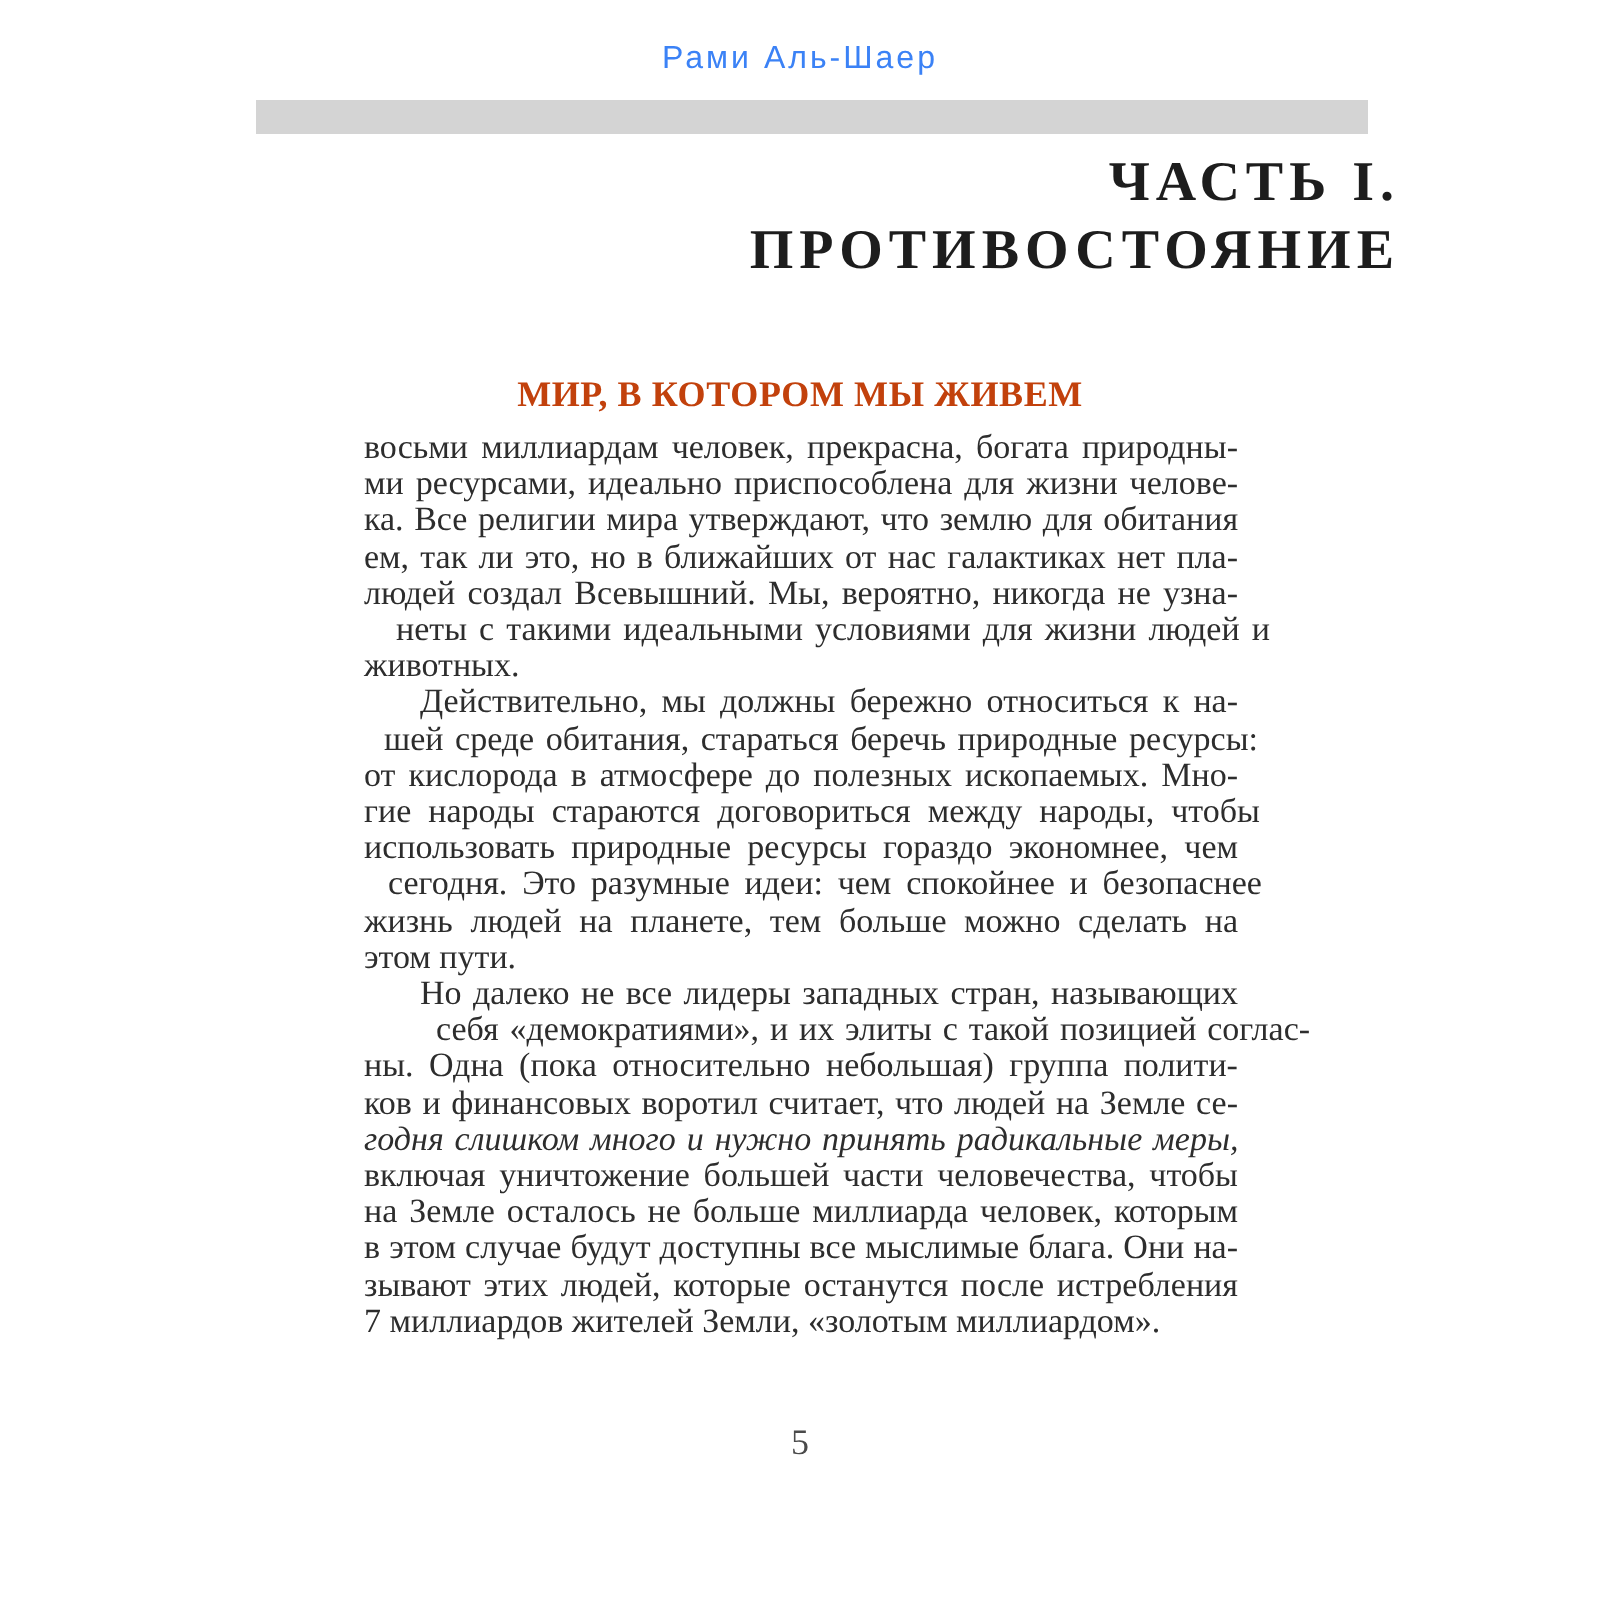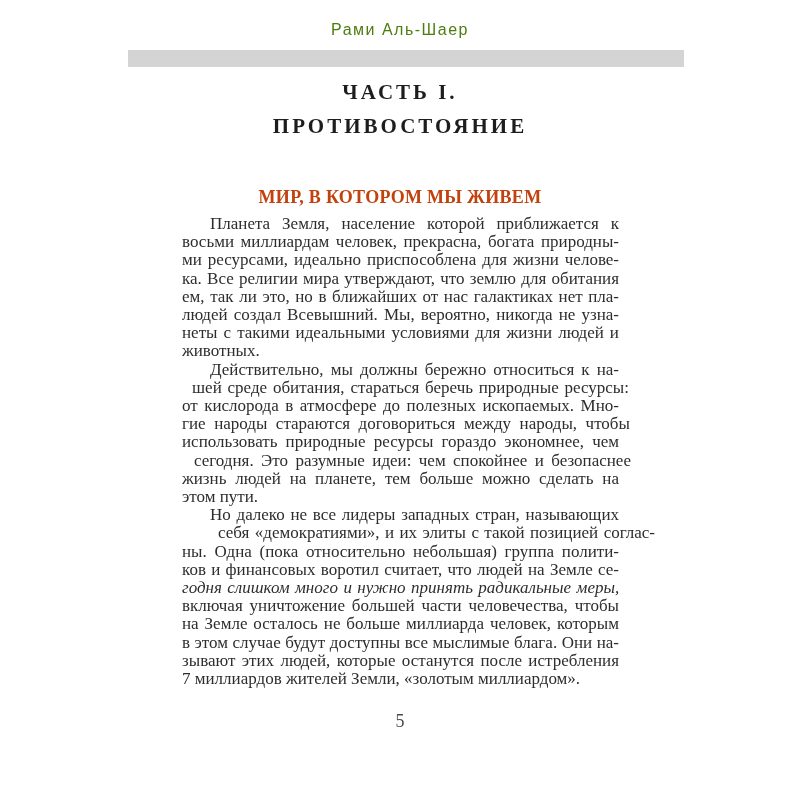--- a/index.html
+++ b/index.html
@@ -7,30 +7,30 @@
     width:800px;height:800px;
     background:#ffffff;
     position:relative;
     overflow:hidden;
     font-family:"Liberation Serif","DejaVu Serif",serif;
   }
   .author{
     position:absolute;top:21px;left:0;width:800px;
     text-align:center;
     font-family:"Liberation Sans","DejaVu Sans",sans-serif;
-    font-size:16px;letter-spacing:1.5px;color:#4d7c0f;
+    font-size:16px;letter-spacing:1.5px;color:#3b82f6;
   }
   .bar{
     position:absolute;left:128px;top:50px;width:556px;height:17px;
     background:#d4d4d4;
   }
   .part-title{
     position:absolute;top:75px;left:100px;width:600px;
-    text-align:center;font-weight:bold;color:#1d1d1d;
-    font-size:21px;line-height:34px;letter-spacing:3px;
+    text-align:right;font-weight:bold;color:#1d1d1d;
+    font-size:28px;line-height:34px;letter-spacing:3px;
   }
   .section-heading{
     position:absolute;top:187px;left:100px;width:600px;
     text-align:center;font-weight:bold;color:#c2410c;
     font-size:18px;letter-spacing:0.3px;
   }
   .bodytext{
     position:absolute;top:215px;left:182px;width:437px;
     font-size:17px;line-height:18.2px;color:#2d2d2d;
   }
@@ -50,27 +50,26 @@
 
 <div class="part-title">
   <div>ЧАСТЬ I.</div>
   <div>ПРОТИВОСТОЯНИЕ</div>
 </div>
 
 <div class="section-heading">МИР, В КОТОРОМ МЫ ЖИВЕМ</div>
 
 <div class="bodytext">
   <div>
-    <div class="ln first" style="word-spacing: 7.69px;"><span>Планета Земля, население которой приближается к</span></div>
     <div class="ln" style="word-spacing: 2.33px;"><span>восьми миллиардам человек, прекрасна, богата природны-</span></div>
     <div class="ln" style="word-spacing: 1.72px;"><span>ми ресурсами, идеально приспособлена для жизни челове-</span></div>
     <div class="ln" style="word-spacing: 1.04px;"><span>ка. Все религии мира утверждают, что землю для обитания</span></div>
     <div class="ln" style="word-spacing: 1.35px;"><span>ем, так ли это, но в ближайших от нас галактиках нет пла-</span></div>
     <div class="ln" style="word-spacing: 1.86px;"><span>людей создал Всевышний. Мы, вероятно, никогда не узна-</span></div>
-    <div class="ln" style="word-spacing: 1.81px;"><span>неты с такими идеальными условиями для жизни людей и</span></div>
+    <div class="ln" style="word-spacing: 1.81px; margin-left: 16px;"><span>неты с такими идеальными условиями для жизни людей и</span></div>
     <div class="ln plast"><span>животных.</span></div>
   </div>
   <div>
     <div class="ln first" style="word-spacing: 2.87px;"><span>Действительно, мы должны бережно относиться к на-</span></div>
     <div class="ln" style="word-spacing: 1.55px; margin-left: 10px;"><span>шей среде обитания, стараться беречь природные ресурсы:</span></div>
     <div class="ln" style="word-spacing: 2.26px;"><span>от кислорода в атмосфере до полезных ископаемых. Мно-</span></div>
     <div class="ln" style="word-spacing: 4.26px;"><span>гие народы стараются договориться между народы, чтобы</span></div>
     <div class="ln" style="word-spacing: 3.89px;"><span>использовать природные ресурсы гораздо экономнее, чем</span></div>
     <div class="ln" style="word-spacing: 3.15px; margin-left: 12px;"><span>сегодня. Это разумные идеи: чем спокойнее и безопаснее</span></div>
     <div class="ln" style="word-spacing: 4.56px;"><span>жизнь людей на планете, тем больше можно сделать на</span></div>

